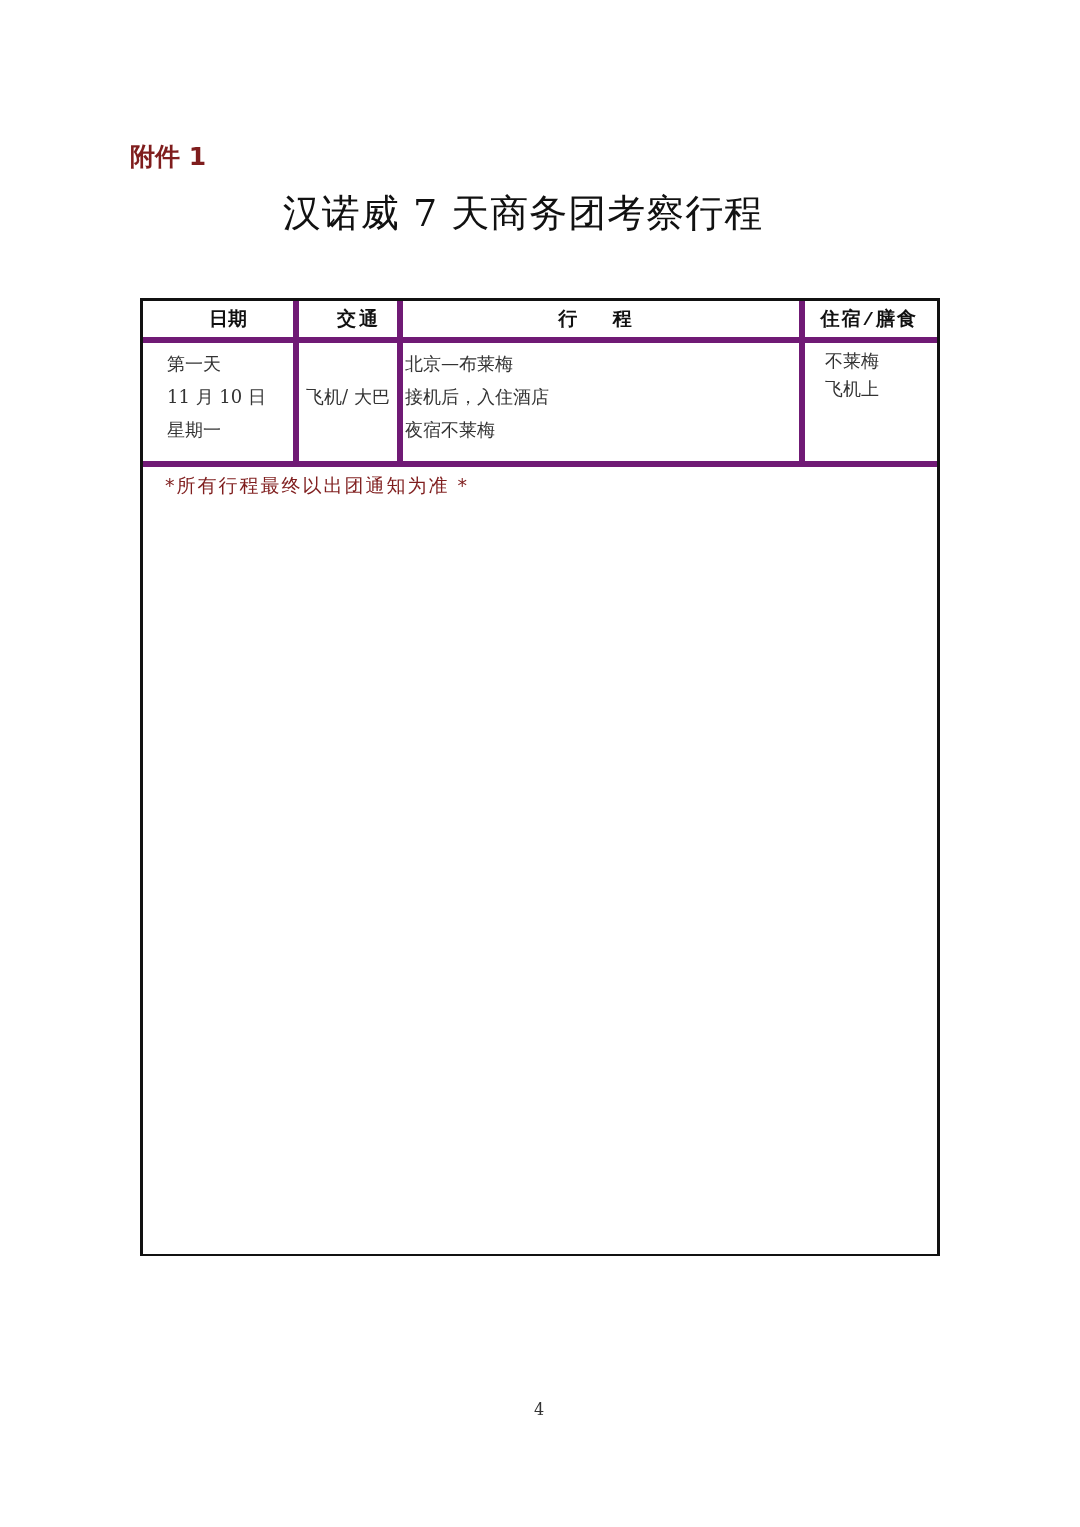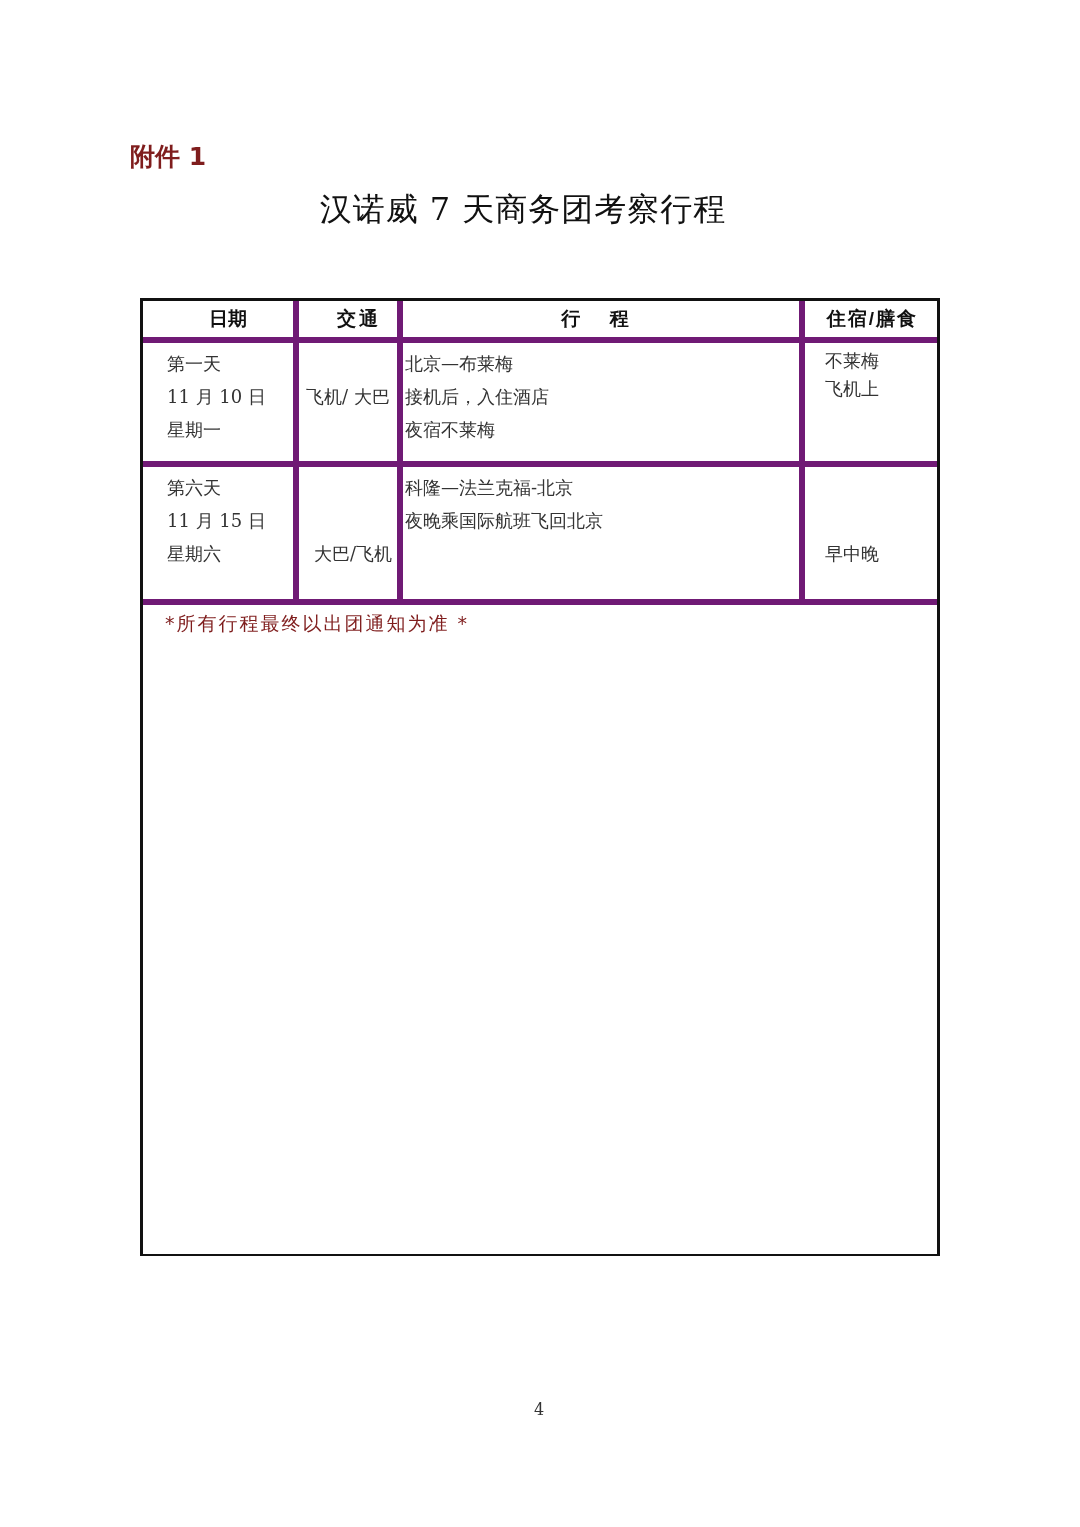--- a/index.html
+++ b/index.html
@@ -8,42 +8,42 @@
       font-family: "DejaVu Serif", "Liberation Serif", serif; color: #222;
     }
     .attachment {
       position: absolute; left: 130px; top: 140px;
       font-family: "DejaVu Sans", "Liberation Sans", sans-serif;
       font-size: 25px; font-weight: bold; color: #7f1d1d;
     }
     .title {
       position: absolute; left: 0; width: 1046px; top: 188px; text-align: center;
       font-family: "DejaVu Serif", "Liberation Serif", serif;
-      font-size: 32px; color: #111; letter-spacing: 1px;
+      font-size: 38px; color: #111; letter-spacing: 1px;
     }
     .table-wrap {
       position: absolute; left: 140px; top: 298px; width: 800px; height: 958px;
       box-sizing: border-box;
       border-top: 3px solid #111; border-left: 3px solid #111;
       border-right: 3px solid #111; border-bottom: 2px solid #111;
     }
     table {
       border-collapse: collapse; width: 100%; table-layout: fixed;
       font-size: 18px; color: #333;
     }
     col.c-date { width: 153px; }
     col.c-trans { width: 104px; }
     col.c-itin { width: 402px; }
     col.c-stay { width: auto; }
     th, td { border: 6px solid #701a75; vertical-align: top; padding: 0; }
     tr:first-child th { border-top: none; }
     th:first-child, td:first-child { border-left: none; }
     th:last-child, td:last-child { border-right: none; }
     th {
-      height: 36px; font-family: Liberation Sans, sans-serif;
+      height: 36px; font-family: Liberation Mono, monospace;
       font-weight: bold; font-size: 19px; color: #111; vertical-align: middle; margin-left: 21px;
     }
     th.h-date { text-align: left; padding-left: 66px; }
     th.h-trans { text-align: left; padding-left: 38px; letter-spacing: 3px; }
     th.h-itin { text-align: center; letter-spacing: 12px; }
     th.h-stay { text-align: right; padding-right: 19px; letter-spacing: 2px; }
     .line { display: block; height: 33px; line-height: 33px; white-space: nowrap; }
     td.date { padding: 4px 0 0 24px; }
     td.itin { padding: 4px 0 0 2px; }
     td.trans { text-align: center; }
@@ -98,37 +98,20 @@
         <td class="stay" style="padding-top:4px;">
           <span class="line" style="height:28px;line-height:28px;">不莱梅</span>
           <span class="line" style="height:28px;line-height:28px;">飞机上</span>
         </td>
       </tr>
 
 
 
 
 
-      <tr style="height:138px;">
-        <td class="date">
-          <span class="line">第六天</span>
-          <span class="line">11 月 15 日</span>
-          <span class="line">星期六</span>
-        </td>
-        <td class="trans" style="padding-top:70px;text-align:left;padding-left:15px;">
-          <span class="line">大巴/飞机</span>
-        </td>
-        <td class="itin">
-          <span class="line">科隆—法兰克福-北京</span>
-          <span class="line">夜晚乘国际航班飞回北京</span>
-        </td>
-        <td class="stay" style="padding-top:70px;">
-          <span class="line">早中晚</span>
-        </td>
-      </tr>
 
 
       <tr style="height:50px;">
         <td colspan="4" class="footnote">*所有行程最终以出团通知为准 *</td>
       </tr>
     </tbody>
   </table>
 </div>
 
 <div class="page-number">4</div>

